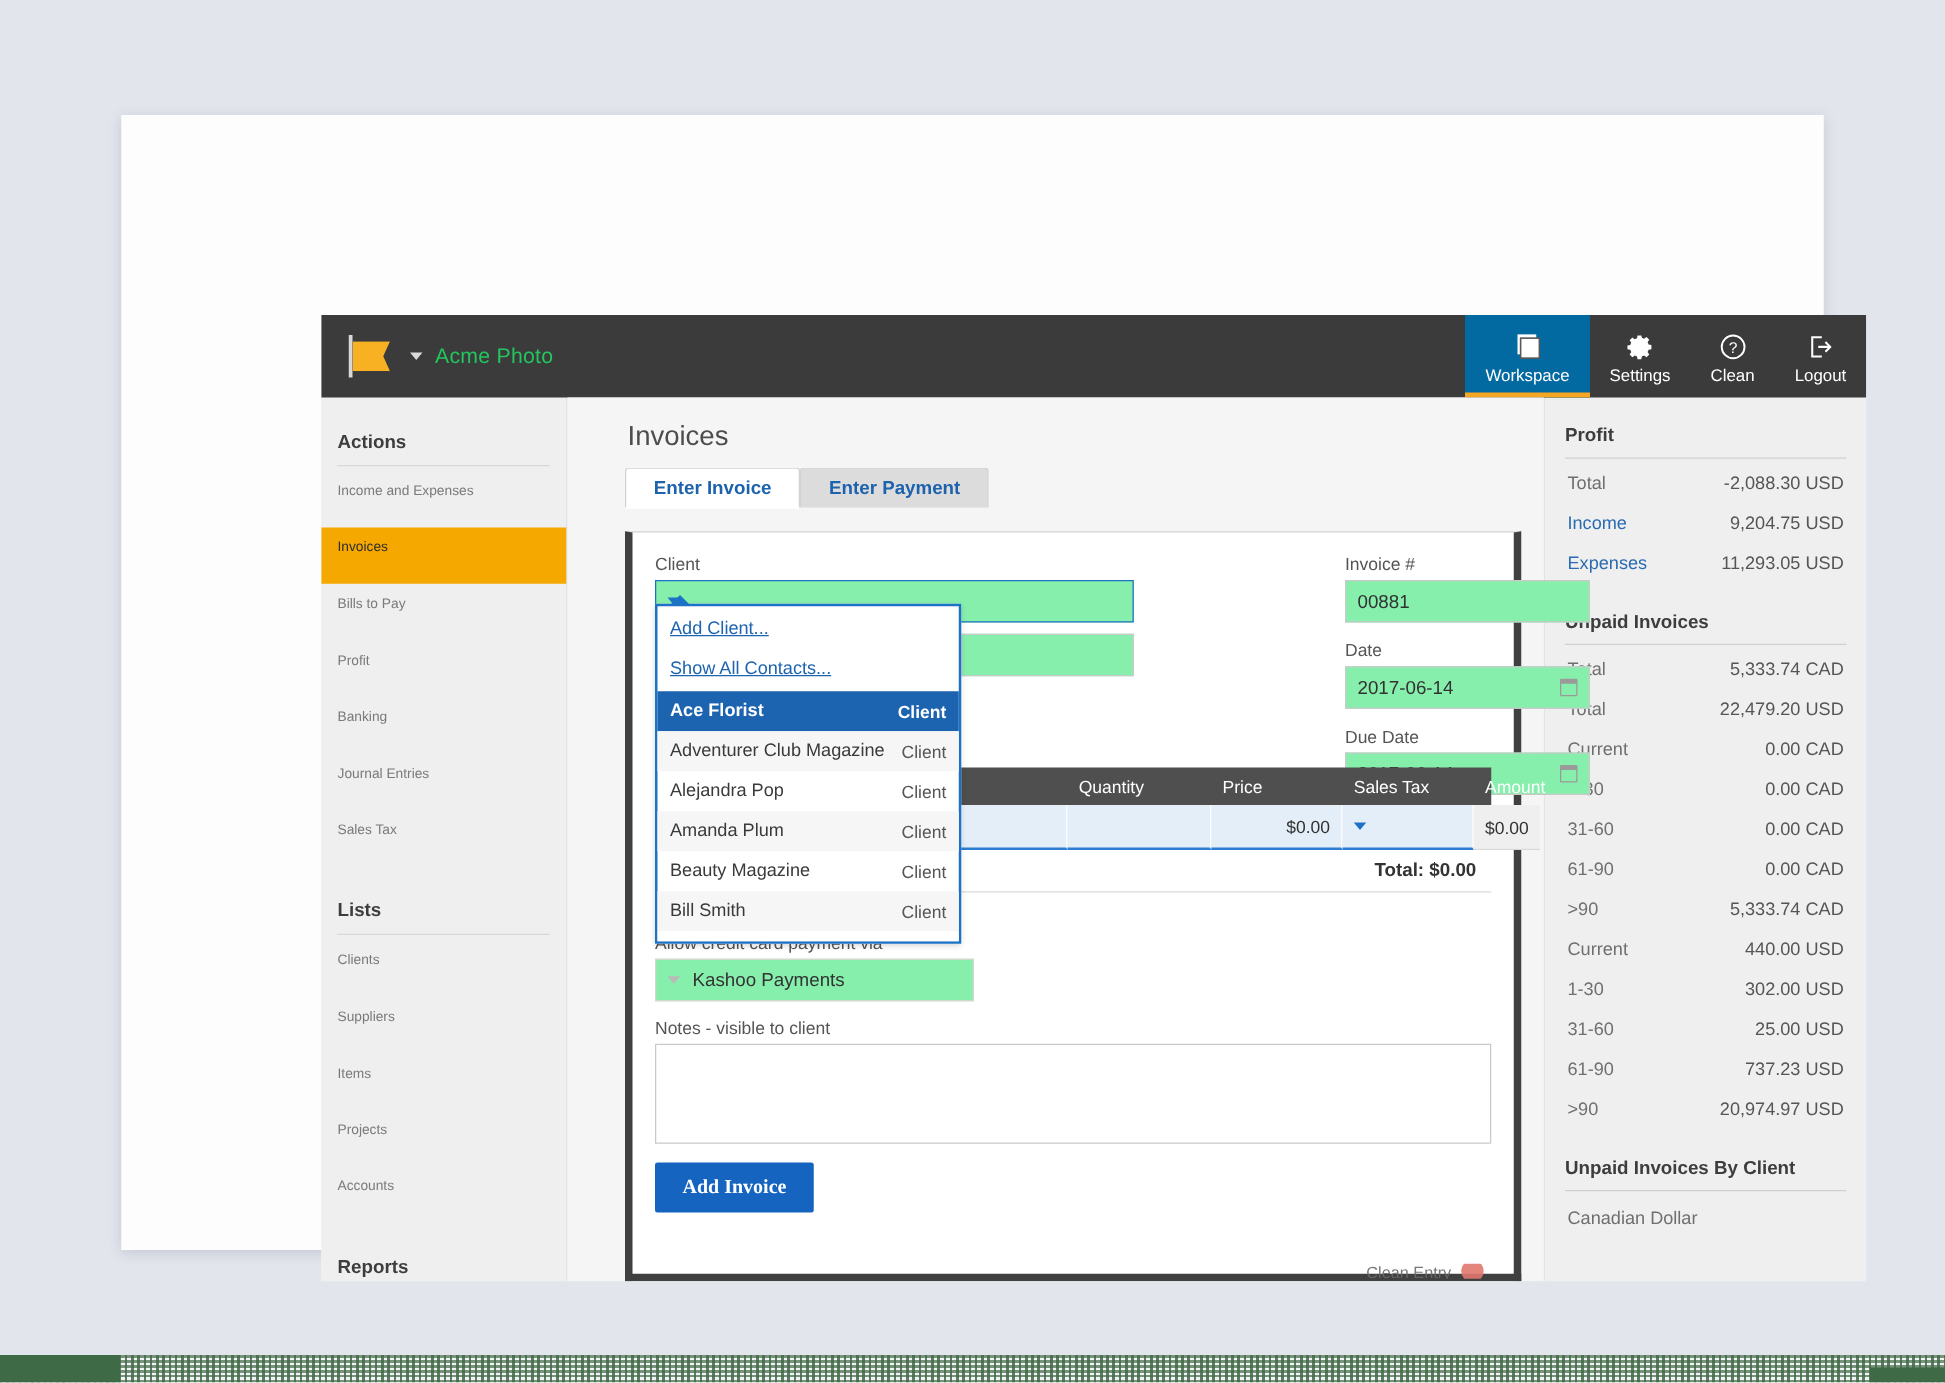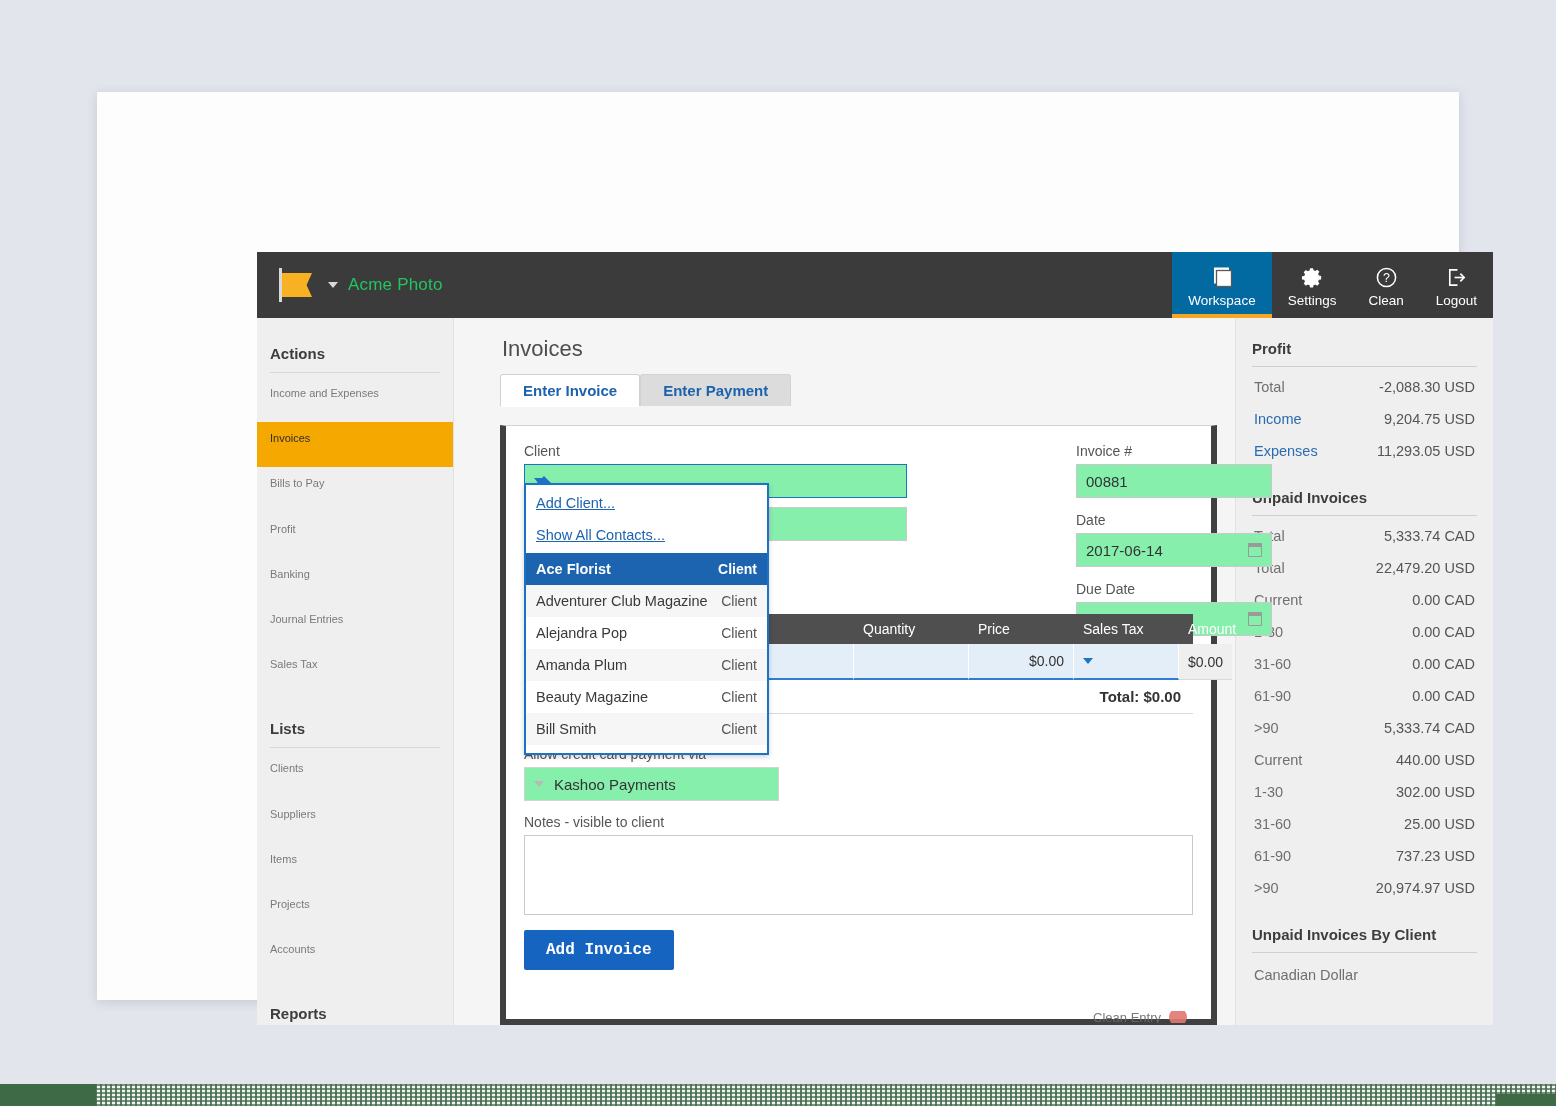--- a/index.html
+++ b/index.html
@@ -191,21 +191,21 @@
   #ccpay { position:absolute; left:18px; top:320px; width:255px; }
   .inp.soft { border:1px solid #d7d3cd; }
   .inp.soft .sel-caret { border-top-color:#b9b9b9; margin-right:10px; }
   #notes { position:absolute; left:18px; top:388px; right:18px; }
   #notes-box {
     height:80px; border:1px solid #c9c9c9; background:#fff;
   }
   #add-invoice {
     position:absolute; left:18px; top:504px;
     background:#1565c0; color:#fff; font-weight:bold; font-size:16px;
-    padding:11px 22px; border:none; border-radius:2px; font-family:Liberation Mono, monospace;
+    padding:11px 22px; border:none; border-radius:2px; font-family:Liberation Serif, serif;
   }
   #foot-brand {
     position:absolute; right:24px; bottom:-4px; display:flex; align-items:center;
     font-size:13px; color:#6a6a6a; opacity:.9; overflow:hidden; height:12px;
   }
   #foot-brand .dot {
     width:18px;height:18px;border-radius:50%;background:#e2786f;margin-left:8px;
   }
 
   

